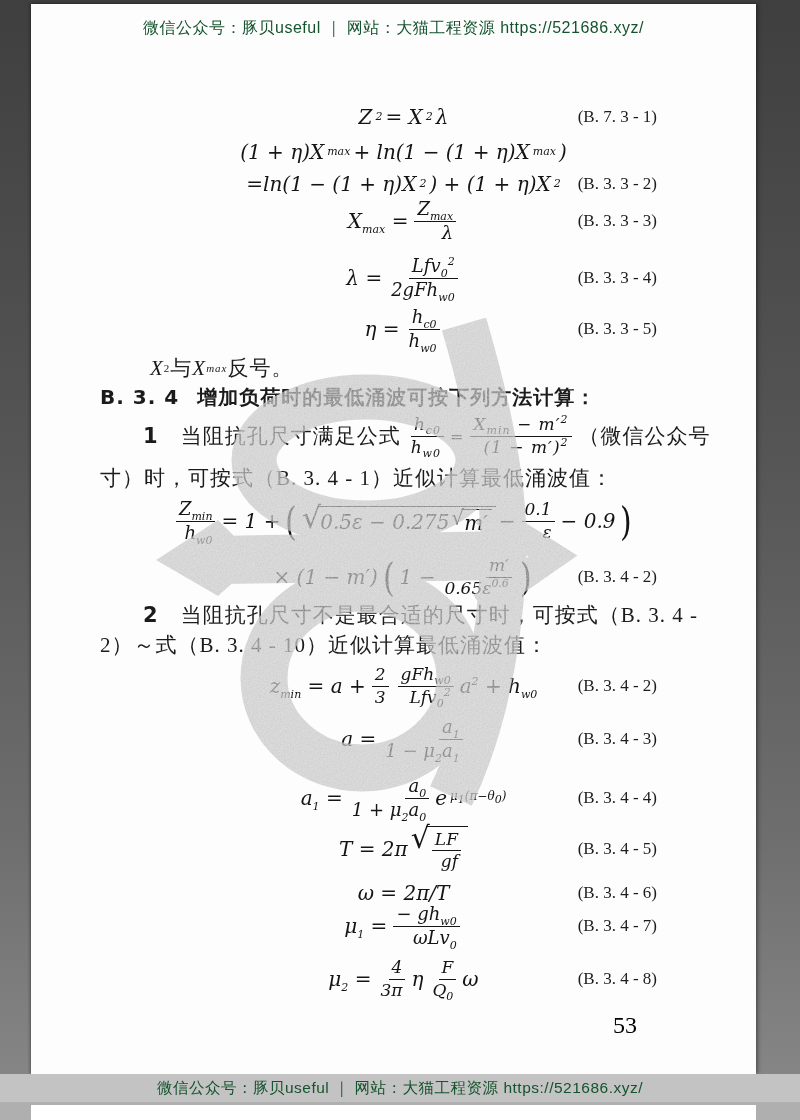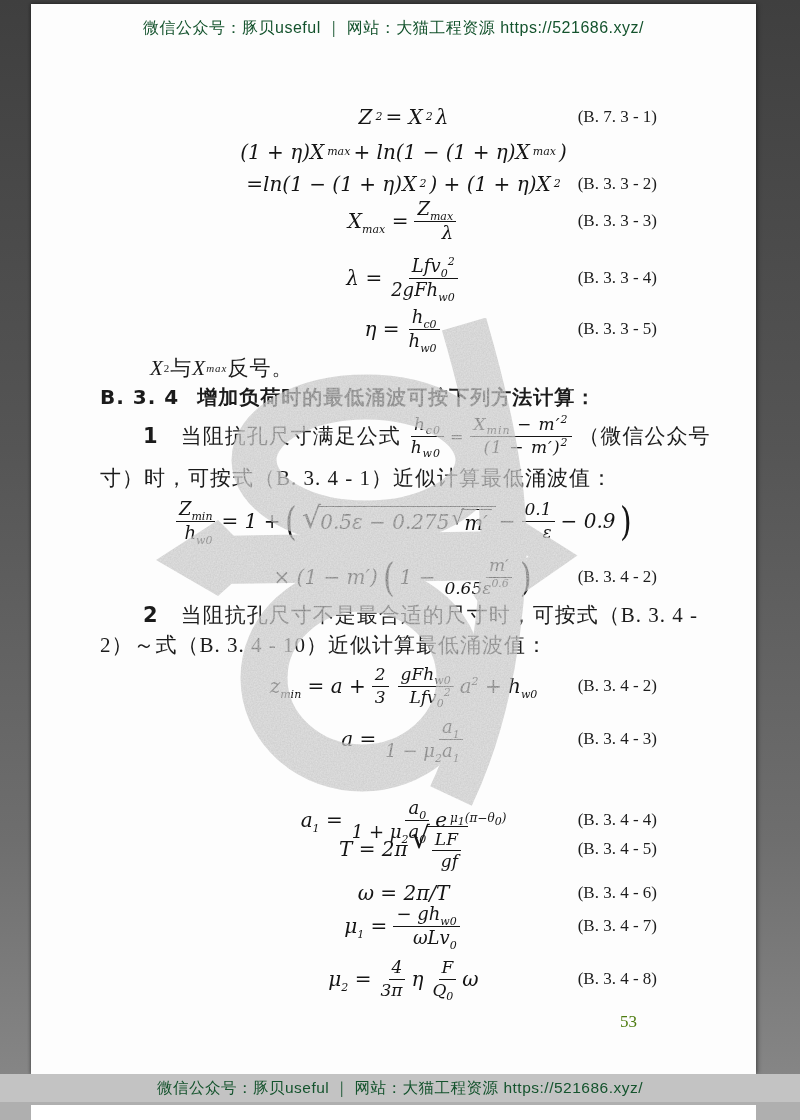--- a/index.html
+++ b/index.html
@@ -31,21 +31,21 @@
   .rbody{border-top:1.6px solid #141414;padding:2px 4px 0 3px;display:inline-flex;align-items:center;gap:2px;}
   .sqrt.inner .rsign{font-size:20px;margin-right:-3px;transform:translateY(-2px);}
   .sqrt.inner .rbody{border-top:1.3px solid #141414;padding-top:1px;}
   .bigp{font-style:normal;font-size:40px;font-weight:300;line-height:.85;transform:scaleX(.75);}
   
   .cn{position:absolute;font-size:21px;color:#1b1b1b;letter-spacing:1px;white-space:nowrap;
       display:flex;align-items:center;}
   .cn.b{font-weight:700;font-family:"DejaVu Sans","Liberation Sans",sans-serif;font-size:20px;}
   .itemno{font-weight:700;margin-right:22px;font-family:"DejaVu Sans","Liberation Sans",sans-serif;}
   .secno{margin-right:18px;}
-  .pageno{position:absolute;top:1008px;right:119px;font-size:17px;color:#4d7c0f;}
+  .pageno{position:absolute;top:1008px;right:119px;font-size:24px;color:#000000;}
   
   .wm{position:absolute;left:125px;top:314px;width:424px;height:494px;pointer-events:none;}
   
   .band{position:absolute;left:0;right:0;top:1074px;height:28px;background:#c3c3c3;
     display:flex;align-items:center;justify-content:center;
     font-family:"Liberation Sans","DejaVu Sans",sans-serif;font-size:15.5px;letter-spacing:.5px;}
   .next{position:absolute;left:0;right:0;top:1102px;height:18px;background:#afafaf;}
   .next .pg2{position:absolute;left:31px;width:725px;top:3px;height:15px;background:#fff;}
 </style>
 </head>
@@ -197,21 +197,21 @@
       <span class="eq">
         <span>a =</span>
         <span class="frac big">
           <span class="fn">a<sub>1</sub></span>
           <span class="fd">1 − μ<sub>2</sub>a<sub>1</sub></span>
         </span>
       </span>
       <span class="lbl">(B. 3. 4 - 3)</span>
     </div>
 
-    <div class="row" style="top:790px;height:52px">
+    <div class="row" style="top:768px;height:52px">
       <span class="eq">
         <span>a<sub>1</sub> =</span>
         <span class="frac big">
           <span class="fn">a<sub>0</sub></span>
           <span class="fd">1 + μ<sub>2</sub>a<sub>0</sub></span>
         </span>
         <span>e</span>
           <sup class="bigsup">μ<sub>1</sub>(π−θ<sub>0</sub>)</sup>
       </span>
       <span class="lbl">(B. 3. 4 - 4)</span>

